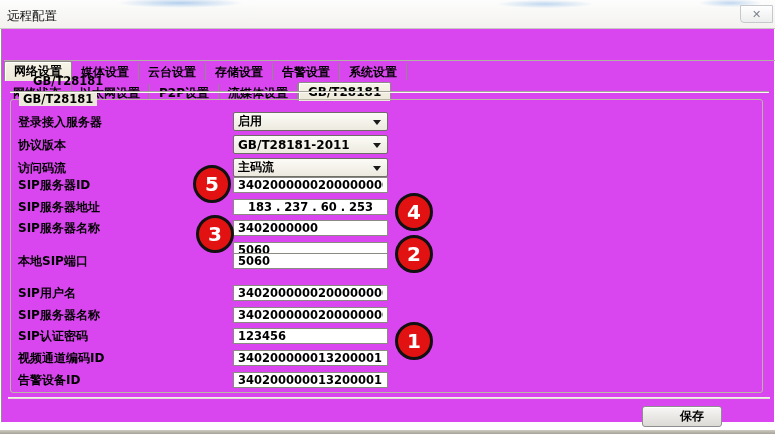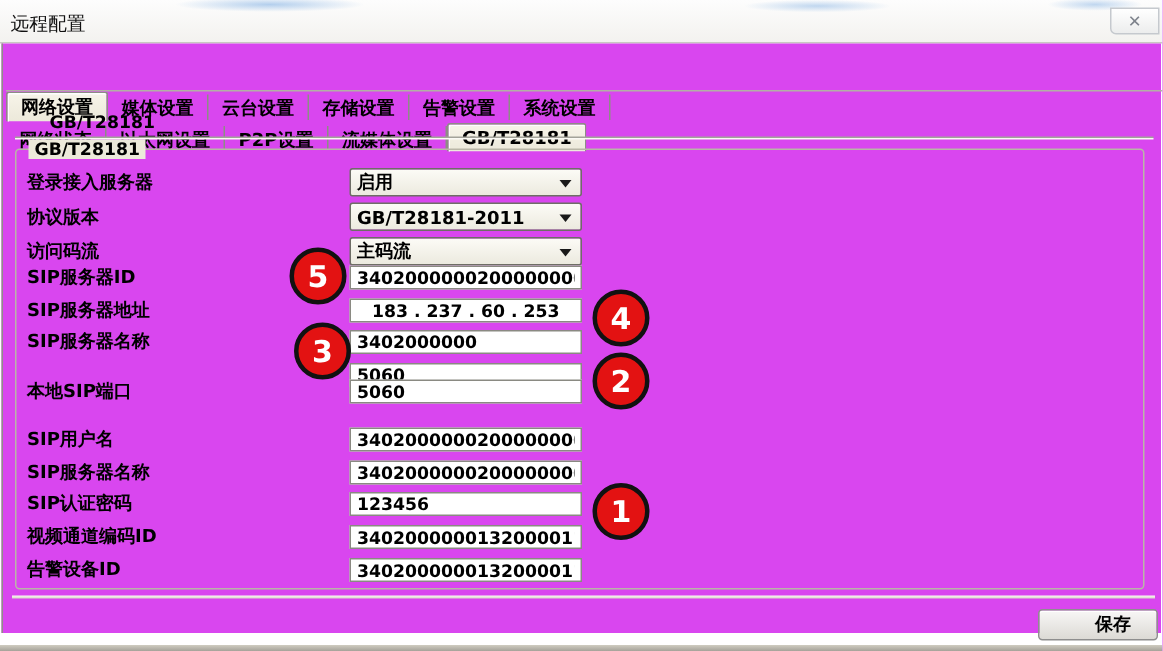--- a/index.html
+++ b/index.html
@@ -90,21 +90,21 @@
   
   .badge {
     position:absolute; width:38px; height:38px; border-radius:50%;
     background:#e31212; border:3px solid #111;
     color:#fff; font-weight:bold; font-size:20px;
     display:flex; align-items:center; justify-content:center; z-index:5;
   }
 
   
   .save-btn {
-    position:absolute; left:692px; top:406px; width:80px; height:21px;
+    position:absolute; left:642px; top:406px; width:80px; height:21px;
     background:linear-gradient(#f8f7f6,#dcdad5); border:1px solid #8e8e8e; border-radius:3px;
     font-weight:bold; font-size:12px; display:flex; align-items:center; justify-content:center;
     cursor:pointer; box-shadow:inset 0 1px 0 #fff;padding-left:20px;
   }
 </style>
 </head>
 <body>
 
 <div class="window">
 

